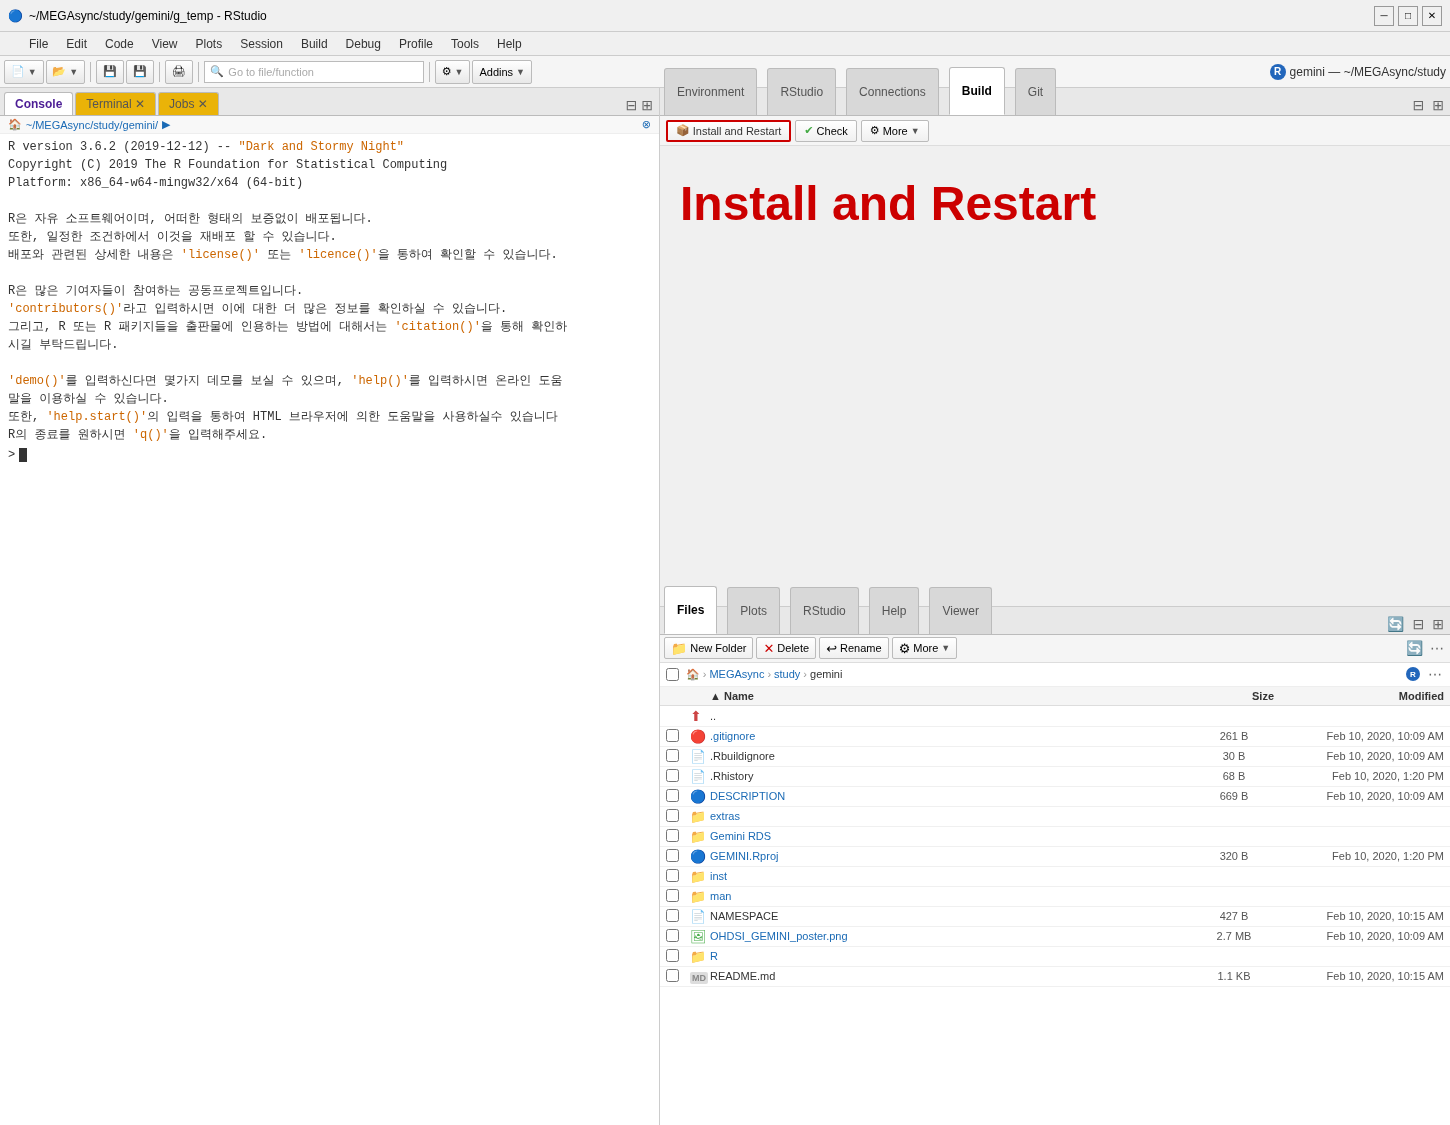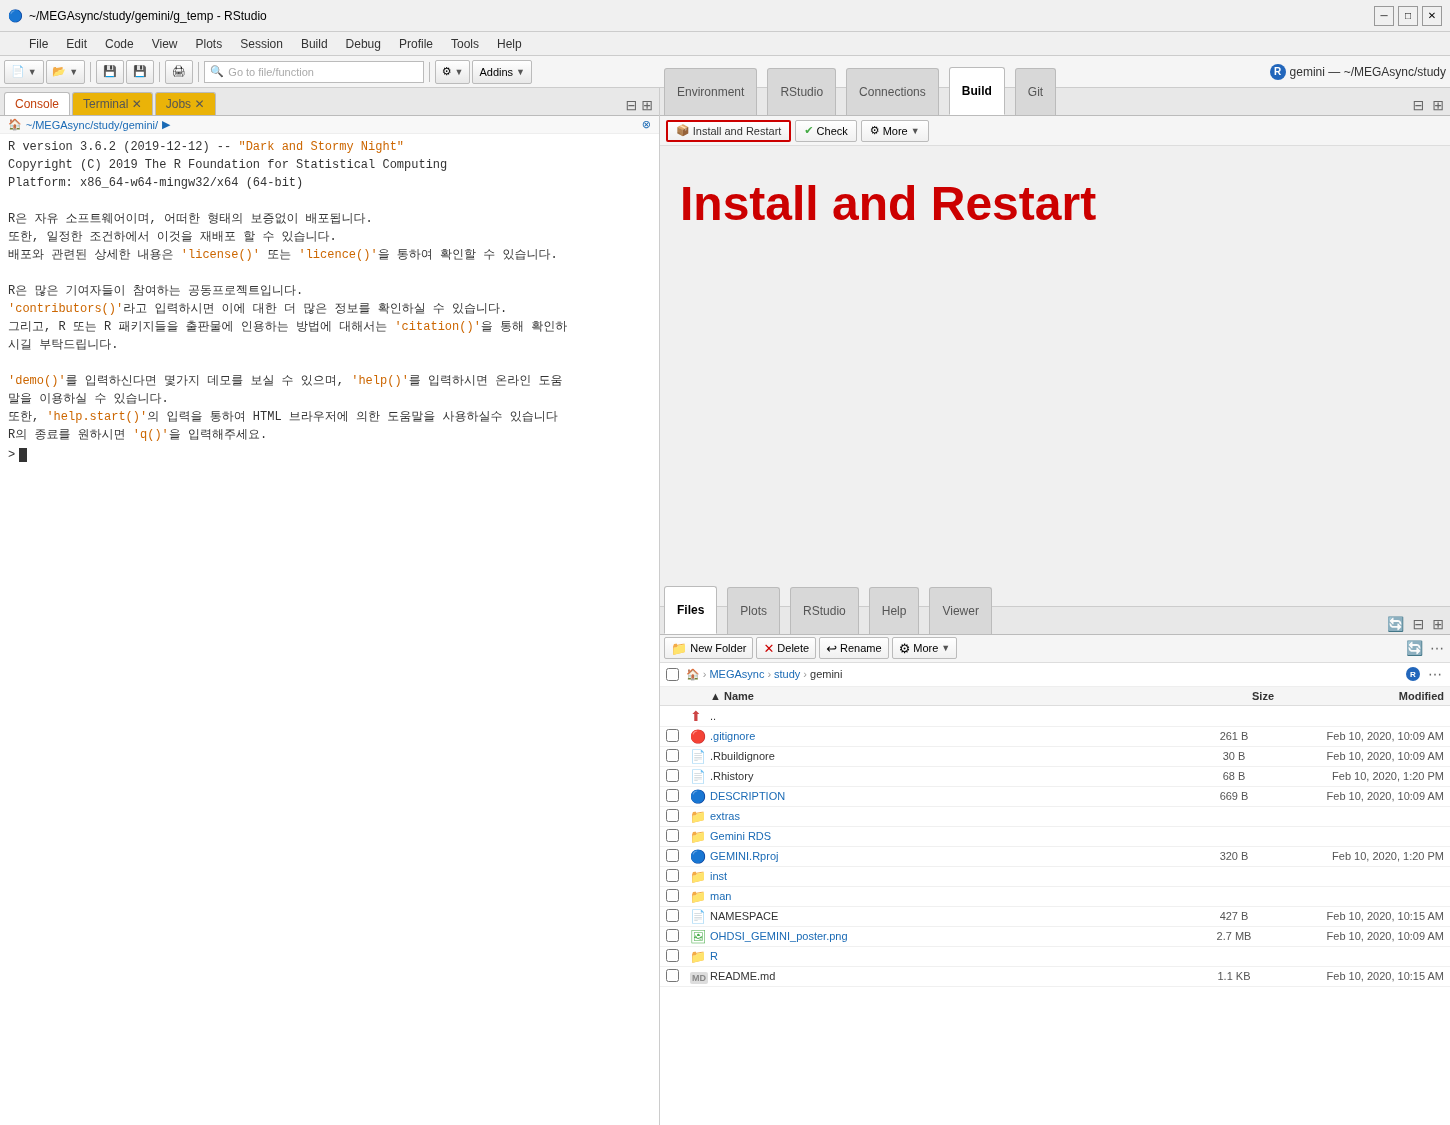--- a/index.html
+++ b/index.html
@@ -96,22 +96,22 @@
       background: #eab308;
       border: 1px solid #bbb;
       border-bottom: none;
       cursor: pointer;
       margin-right: 2px;
       border-radius: 3px 3px 0 0;
       color: #555;
     }
     .panel-tab.active {
       background: white;
-      color: #c2410c;
-      font-weight: 400;
+      color: #4c1d95;
+      font-weight: 700;
     }
     .panel-tabs-right { margin-left: auto; display: flex; align-items: center; }
 
     
     .console-content {
       flex: 1;
       background: white;
       overflow-y: auto;
       padding: 4px 8px;
     }

